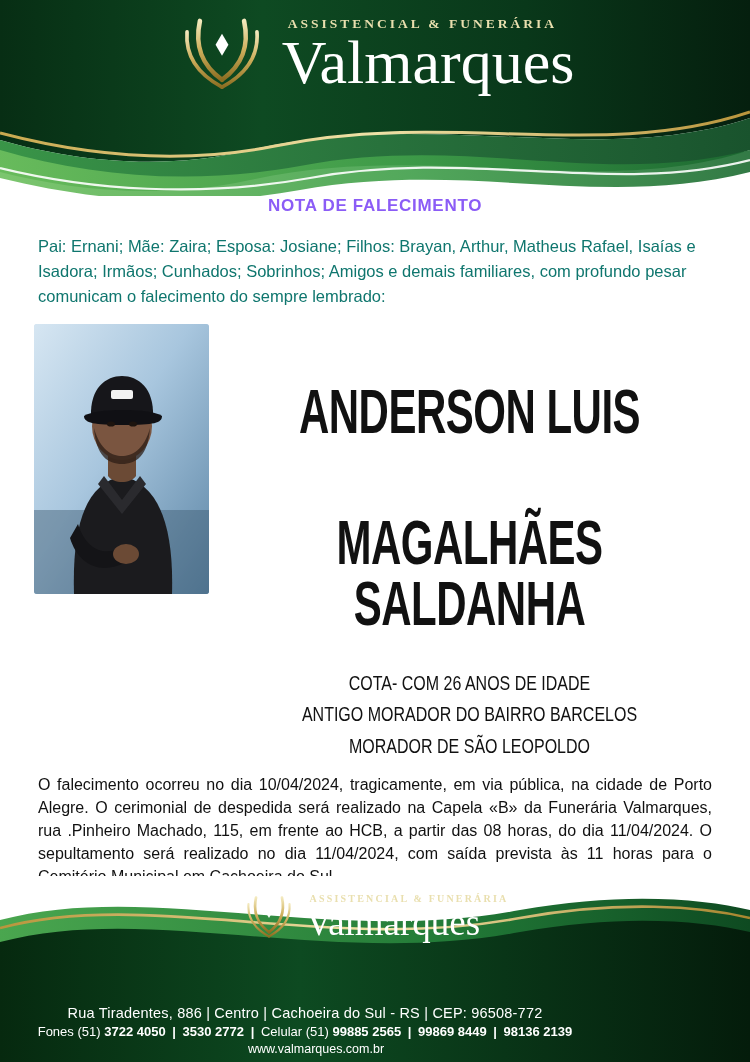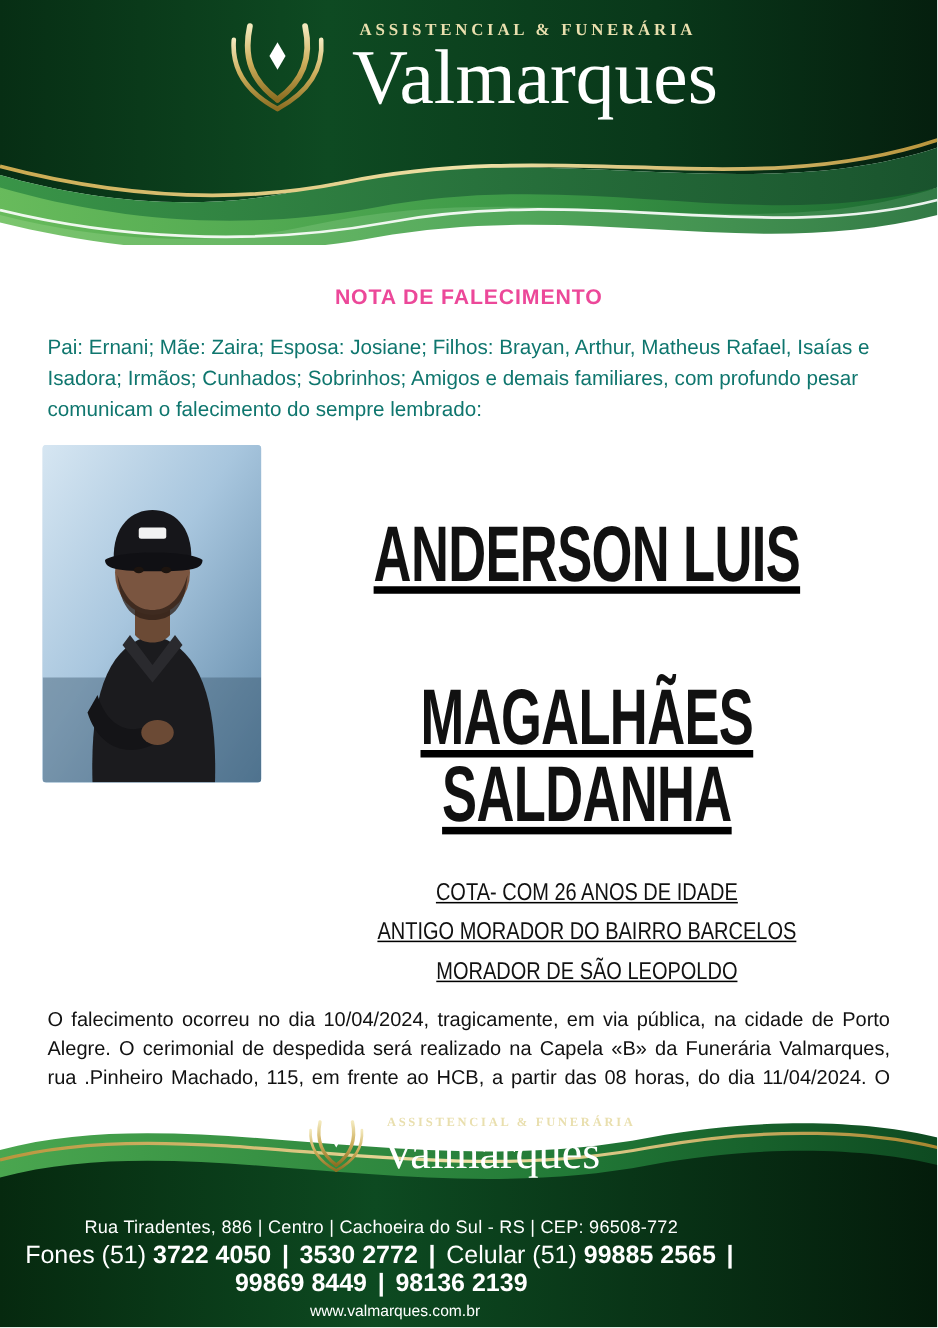--- a/index.html
+++ b/index.html
@@ -73,22 +73,22 @@
     top: 196px; left: 0;
     width: 750px; height: 700px;
     background: #ffffff;
     padding: 0 34px;
   }
   .nota-title {
     text-align: center;
     font-size: 17px;
     font-weight: bold;
     letter-spacing: 0.7px;
-    color: #ec4899;
-    margin-top: 32px;
+    color: #8b5cf6;
+    margin-top: 0;
     margin-bottom: 18px;
   }
   .family-text {
     font-size: 16.5px;
     line-height: 1.5;
     color: #0f766e;
     text-align: left;
     margin: 0 4px 16px 4px;
   }
 
@@ -105,21 +105,20 @@
     overflow: hidden;
     position: relative;
     background: linear-gradient(160deg,#cfe0ef 0%, #a9c5dd 45%, #7fa7c6 100%);
   }
   .photo-svg { display: block; width: 100%; height: 100%; }
 
   .name-col {
     flex: 1 1 auto;
     padding-top: 56px;
     text-align: center;
-    text-decoration: underline;
   }
   .dname {
     font-family: "Liberation Sans", sans-serif;
     font-weight: bold;
     color: #111;
     line-height: 0.98;
     letter-spacing: -0.5px;
     transform: scaleY(1.5);
     transform-origin: center top;
   }
@@ -191,21 +190,21 @@
     color: #ffffff;
     text-align: center;
     font-family: "Liberation Sans", sans-serif;
   }
   .contact-line1 {
     font-size: 14.5px;
     letter-spacing: 0.2px;
     margin-bottom: 3px;
   }
   .contact-line2 {
-    font-size: 20px;
+    font-size: 13px;
     font-weight: bold;
     margin-bottom: 3px;
   }
   .contact-line2 .lbl { font-weight: normal; }
   .contact-line3 {
     font-size: 12.5px;
     text-align: center;
     padding-left: 22px;
   }
   .sep { padding: 0 3px; }

